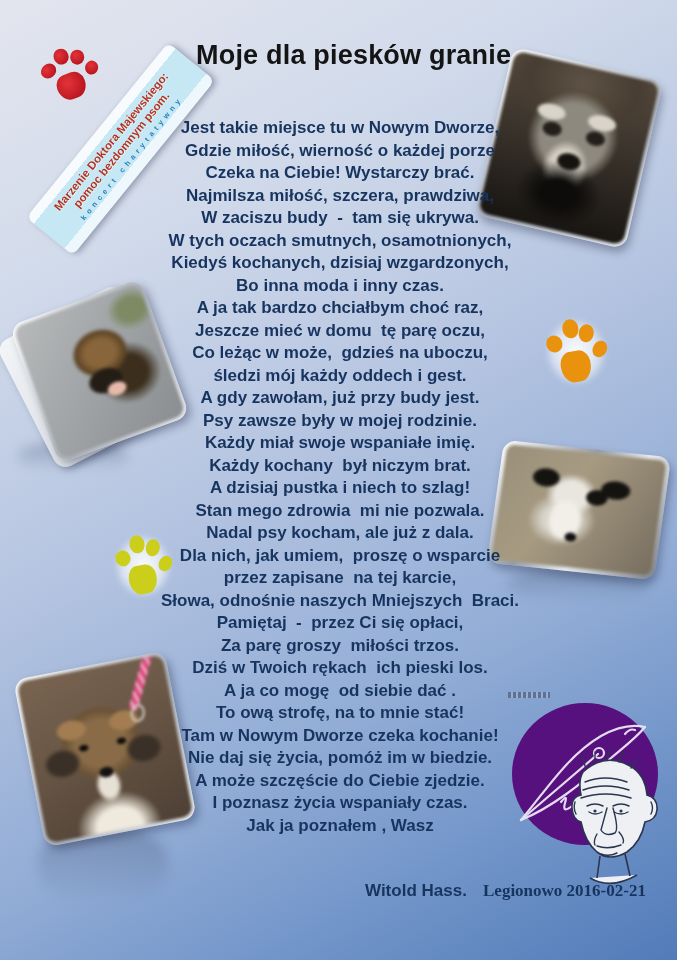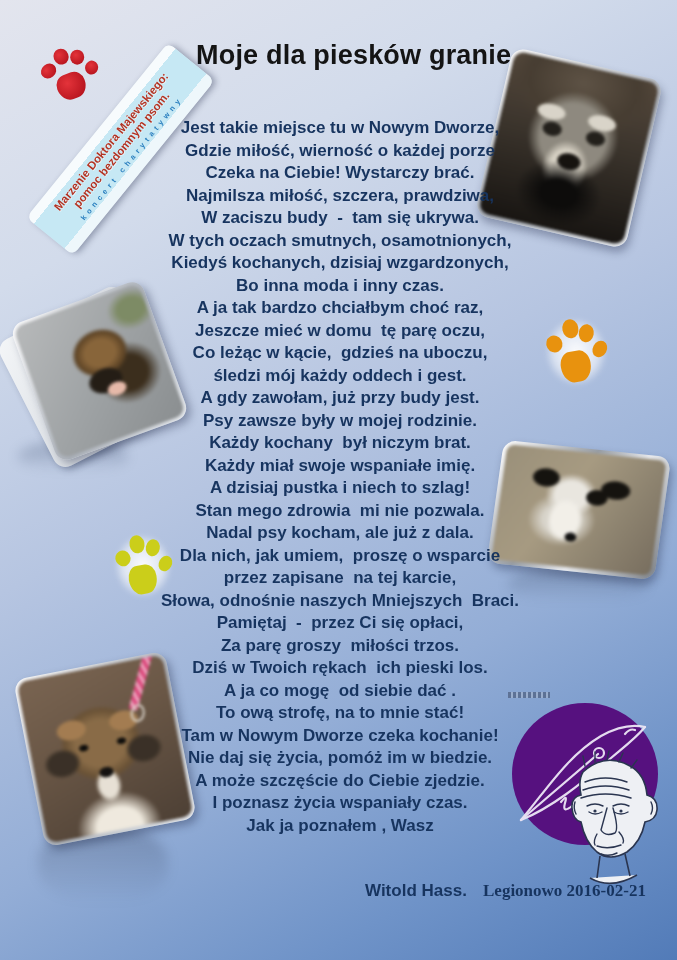--- a/index.html
+++ b/index.html
@@ -170,26 +170,26 @@
     <div>Jest takie miejsce tu w Nowym Dworze,</div>
     <div>Gdzie miłość, wierność o każdej porze</div>
     <div>Czeka na Ciebie! Wystarczy brać.</div>
     <div>Najmilsza miłość, szczera, prawdziwa,</div>
     <div>W zaciszu budy  -  tam się ukrywa.</div>
     <div>W tych oczach smutnych, osamotnionych,</div>
     <div>Kiedyś kochanych, dzisiaj wzgardzonych,</div>
     <div>Bo inna moda i inny czas.</div>
     <div>A ja tak bardzo chciałbym choć raz,</div>
     <div>Jeszcze mieć w domu  tę parę oczu,</div>
-    <div>Co leżąc w kącie,  gdzieś na uboczu,</div>
+    <div>Co leżąc w może,  gdzieś na uboczu,</div>
     <div>śledzi mój każdy oddech i gest.</div>
     <div>A gdy zawołam, już przy budy jest.</div>
     <div>Psy zawsze były w mojej rodzinie.</div>
+    <div>Każdy miał swoje wspaniałe imię.</div>
     <div>Każdy kochany  był niczym brat.</div>
-    <div>Każdy miał swoje wspaniałe imię.</div>
     <div>A dzisiaj pustka i niech to szlag!</div>
     <div>Stan mego zdrowia  mi nie pozwala.</div>
     <div>Nadal psy kocham, ale już z dala.</div>
     <div>Dla nich, jak umiem,  proszę o wsparcie</div>
     <div>przez zapisane  na tej karcie,</div>
     <div>Słowa, odnośnie naszych Mniejszych  Braci.</div>
     <div>Pamiętaj  -  przez Ci się opłaci,</div>
     <div>Za parę groszy  miłości trzos.</div>
     <div>Dziś w Twoich rękach  ich pieski los.</div>
     <div>A ja co mogę  od siebie dać .</div>

